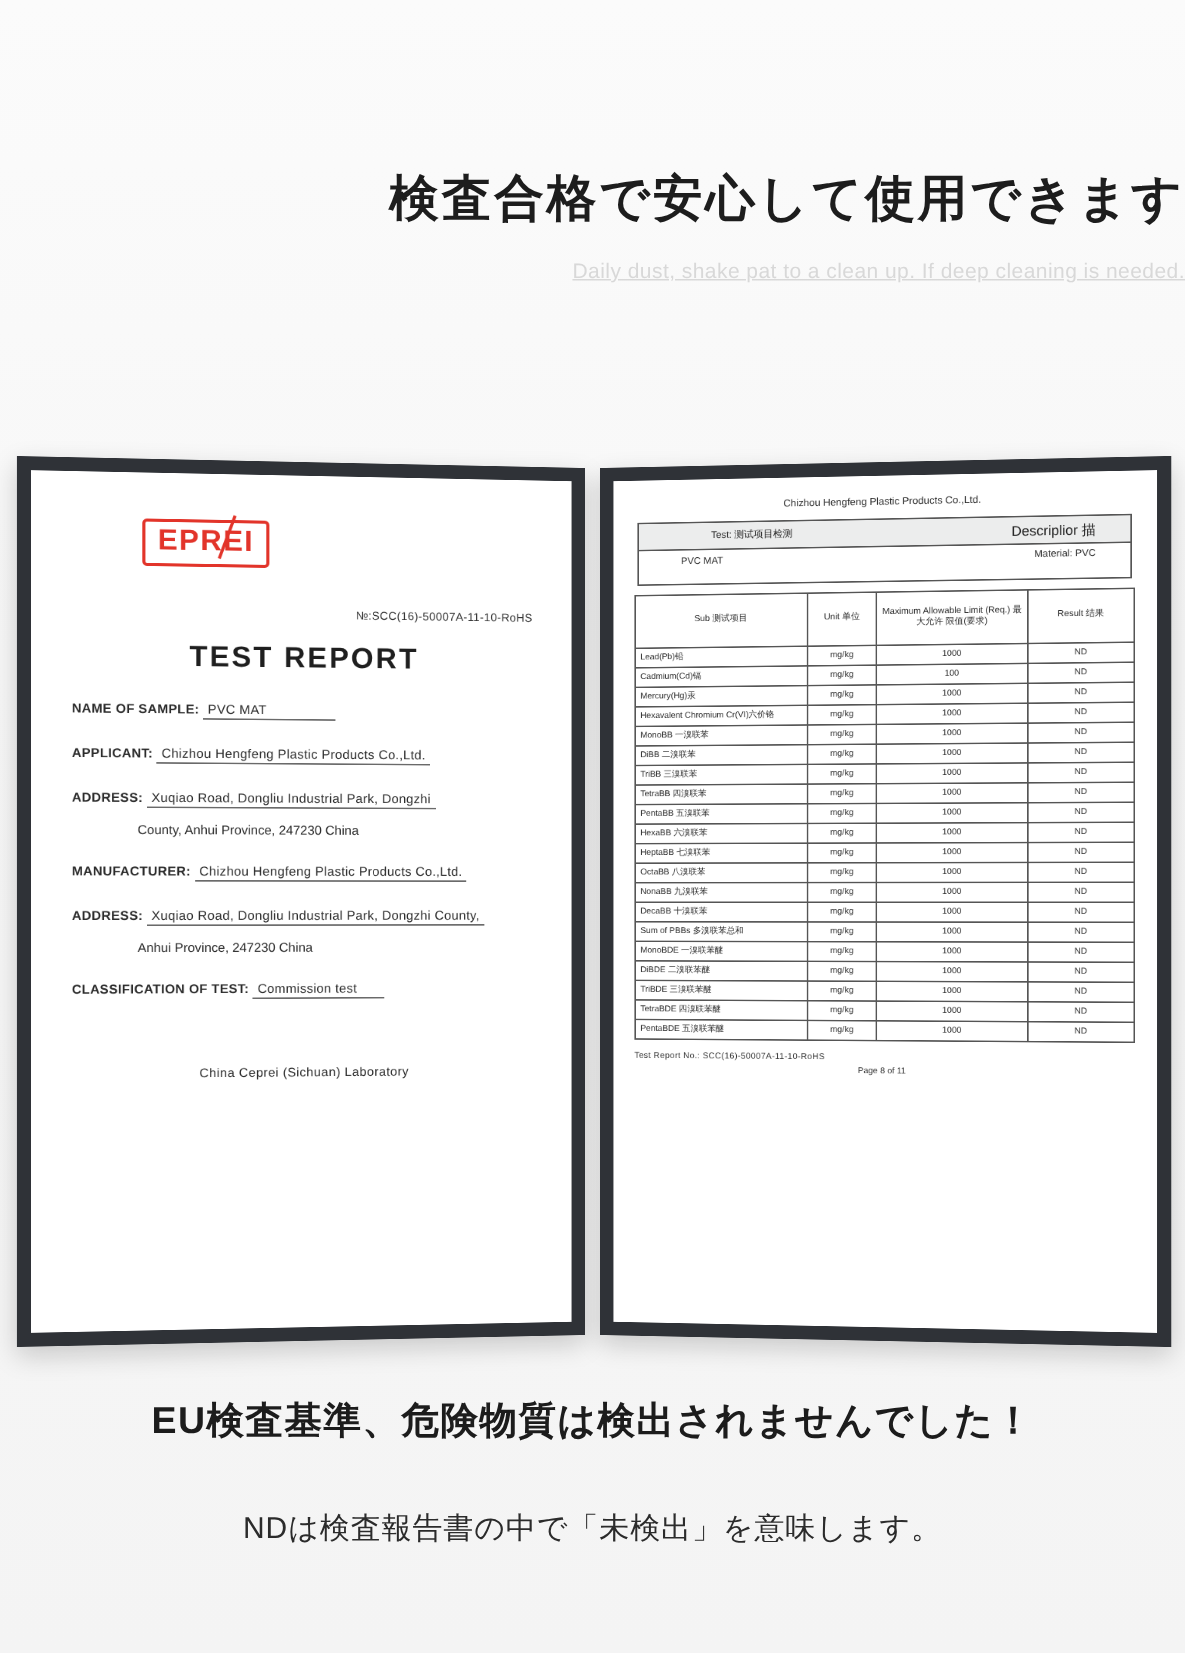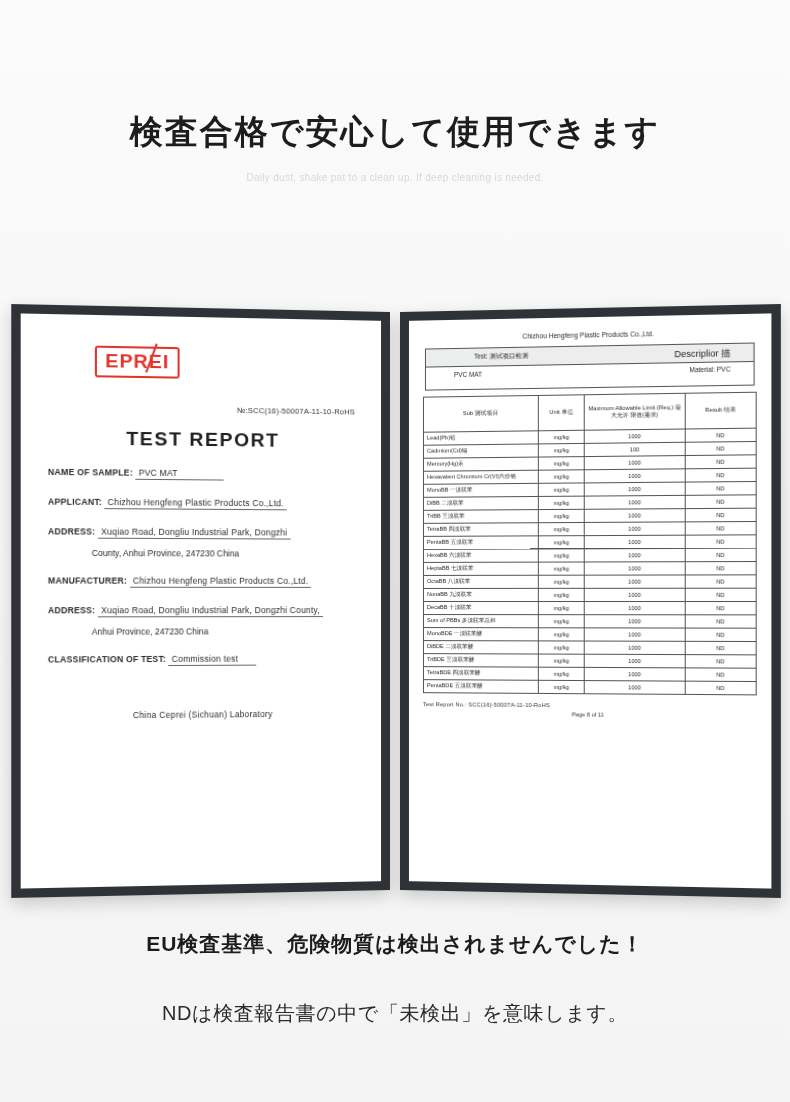--- a/index.html
+++ b/index.html
@@ -17,41 +17,42 @@
   }
   .page {
     width: 790px;
     height: 1102px;
     background: linear-gradient(180deg, #fbfbfb 0%, #f7f7f7 40%, #f4f4f4 100%);
     position: relative;
   }
   
   .header {
     padding-top: 112px;
-    text-align: center;
+    text-align: right;
   }
   .headline {
     font-size: 33px;
     font-weight: bold;
     letter-spacing: 2px;
     color: #1d1d1d;
     line-height: 1.2;
   }
   .subhead {
     margin-top: 30px;
     font-size: 16.5px;
     color: #3a3a3a;
     letter-spacing: 0.8px;
   }
   .faintline {
     margin-top: 18px;
-    font-size: 10px;
+    font-size: 14px;
     color: #d8d8d8;
     line-height: 1.5;
     letter-spacing: 0.3px;
+    text-decoration: underline;
   }
   
   .certs {
     position: absolute;
     top: 312px;
     left: 0;
     width: 790px;
     height: 580px;
   }
   .cert {
@@ -244,21 +245,21 @@
   }
   
   .bottom {
     position: absolute;
     top: 930px;
     left: 0;
     width: 790px;
     text-align: center;
   }
   .bottom-main {
-    font-size: 21px;
+    font-size: 25px;
     font-weight: bold;
     color: #1c1c1c;
     letter-spacing: 1px;
   }
   .bottom-sub {
     margin-top: 42px;
     font-size: 20px;
     color: #2b2b2b;
     letter-spacing: 0.6px;
   }

